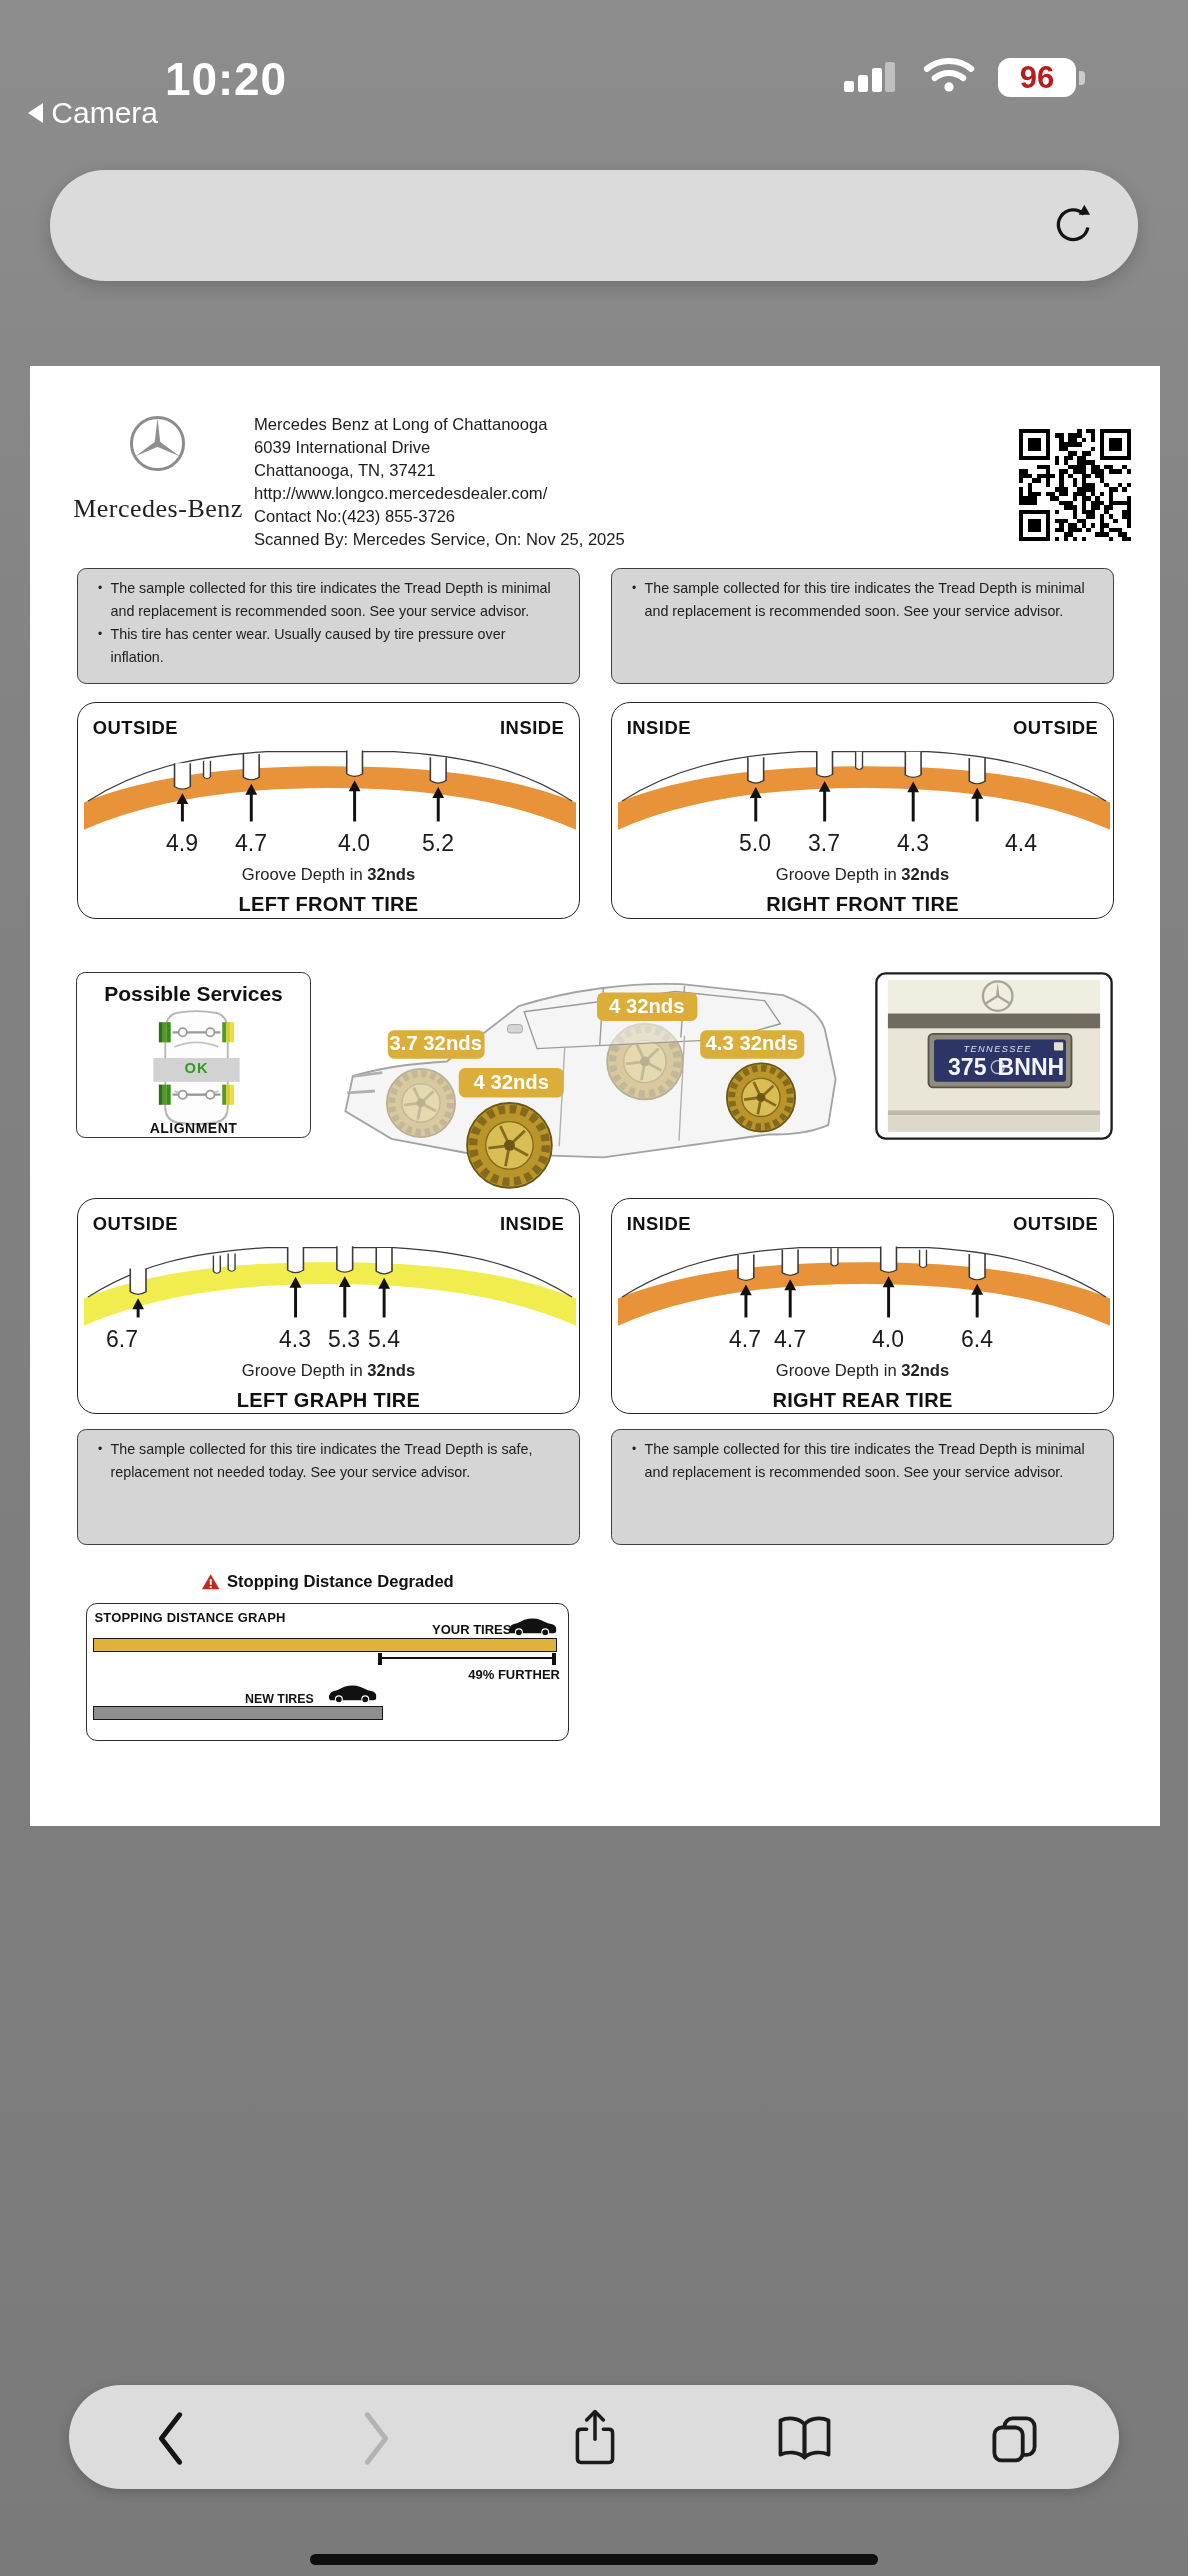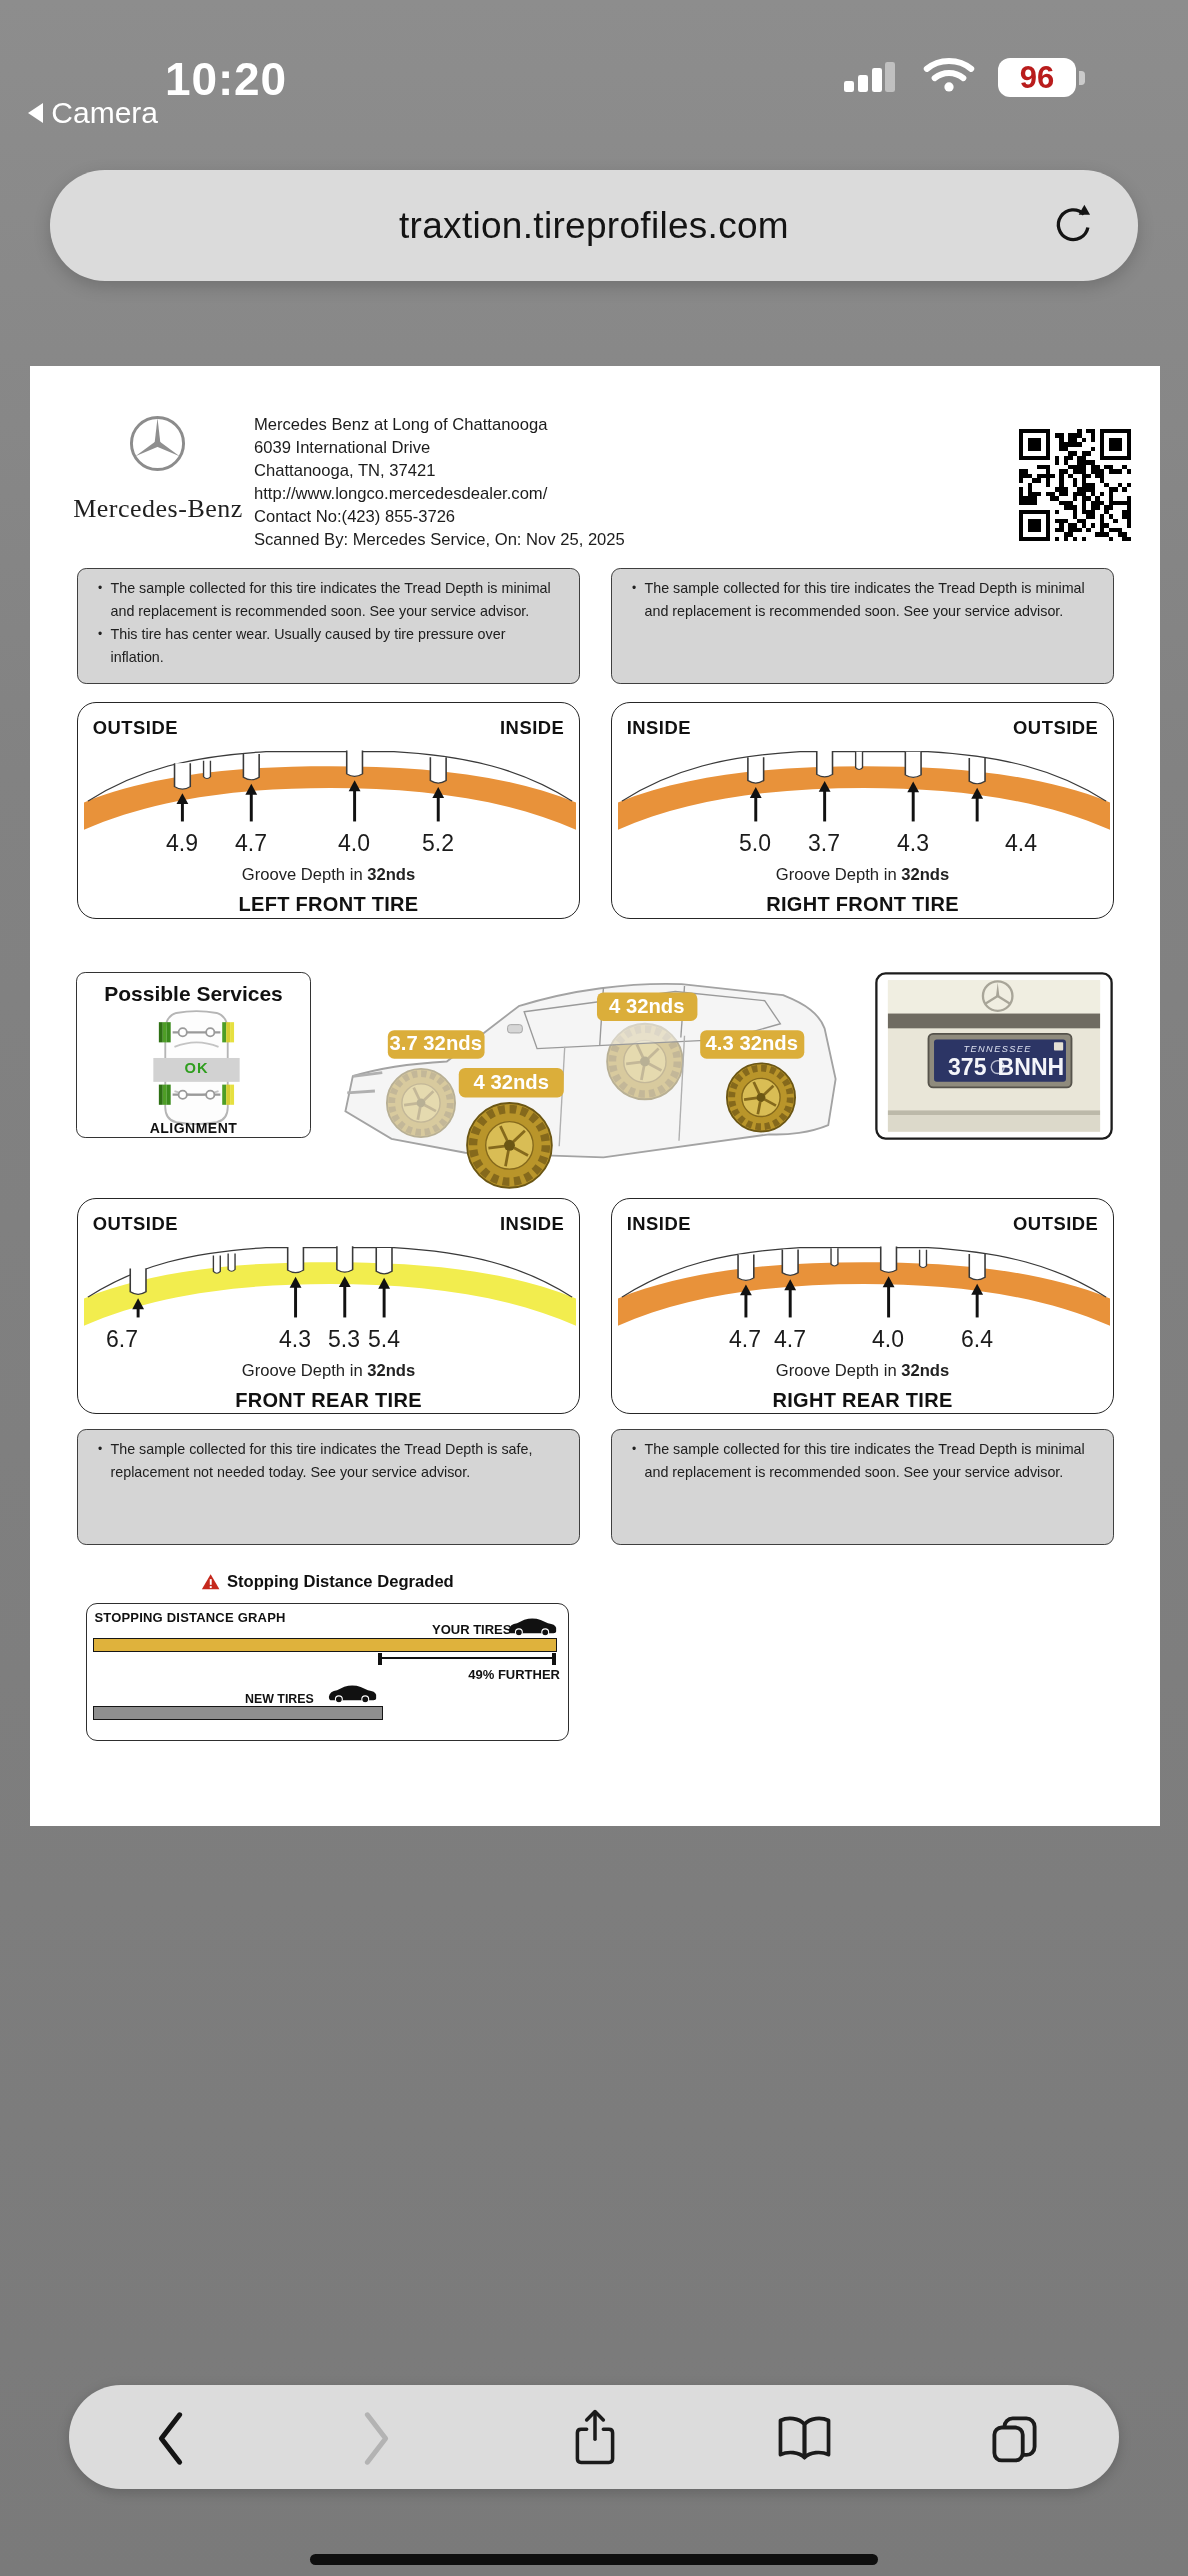--- a/index.html
+++ b/index.html
@@ -97,21 +97,20 @@
     <path d="M4,15 C17,3.5 39,3.5 52,15" fill="none" stroke="#fff" stroke-width="6.5" stroke-linecap="round"></path>
     <path d="M12.5,25 C21.5,17.5 34.5,17.5 43.5,25" fill="none" stroke="#fff" stroke-width="6.5" stroke-linecap="round"></path>
     <circle cx="28" cy="34.5" r="5" fill="#fff"></circle>
   </svg>
   <div class="abs batt">
     <span>96</span>
   </div>
   <div class="abs battnub"></div>
 
   <div class="abs urlbar">
-    <span class="urltxt">traxtion.tireprofiles.com</span>
     <svg class="reload" width="42" height="46" viewBox="0 0 48 52">
       <path d="M36.5,15 A17,17 0 1 0 41,30" fill="none" stroke="#141414" stroke-width="3.8"></path>
       <path d="M30.5,15.5 L43.5,15.5 L37,4 Z" fill="#141414"></path>
     </svg>
   </div>
 
   <div class="abs page"></div>
 
   <svg class="abs" style="left:128px;top:414px;" width="59" height="59" viewBox="0 0 60 60">
     <circle cx="30" cy="30" r="26.5" fill="none" stroke="#8c8c8c" stroke-width="3"></circle>
@@ -579,21 +578,21 @@
         <line x1="305" y1="70.43815487630975" x2="305" y2="112" stroke="#111" stroke-width="3"></line>
         <path d="M299,72.43815487630975 L305,57.43815487630975 L311,72.43815487630975 Z" fill="#111"></path>
       </svg>
     <div class="vals">
         <span style="left: 44px;">6.7</span>
         <span style="left: 217px;">4.3</span>
         <span style="left: 266px;">5.3</span>
         <span style="left: 306px;">5.4</span>
       </div>
     <div class="caption"><span>Groove Depth in</span><b>32nds</b></div>
-    <div class="tiretitle">FRONT REAR TIRE</div>
+    <div class="tiretitle">LEFT GRAPH TIRE</div>
   </div>
   <div class="tirebox" style="left:611px;top:1198px;height:216px;">
     <span class="edge l">INSIDE</span>
     <span class="edge r">OUTSIDE</span>
     <svg class="tread" viewBox="0 0 500 132" preserveAspectRatio="none">
         <path d="M-4,88 C70,46 160,36 250,36 C340,36 430,46 504,88 L504,126 C430,80 340,66 250,66 C160,66 70,80 -4,126 Z" fill="#E8923A"></path>
         <path d="M4,84 C55,40 110,22 185,16 L315,16 C390,22 445,40 496,84" fill="none" stroke="#3a3a3a" stroke-width="1.6"></path>
         <path d="M216.5,16.7254014508029 L216.5,38.7254014508029 Q220,43.7254014508029 223.5,38.7254014508029 L223.5,16.7254014508029" fill="#fff" stroke="#3a3a3a" stroke-width="1.4"></path>
         <path d="M306.5,18.90160580321161 L306.5,40.90160580321161 Q310,45.90160580321161 313.5,40.90160580321161 L313.5,18.90160580321161" fill="#fff" stroke="#3a3a3a" stroke-width="1.4"></path>
         <path d="M122,25.606423212846423 L122,57.60642321284642 Q130,64.60642321284642 138,57.60642321284642 L138,25.606423212846423" fill="#fff" stroke="#3a3a3a" stroke-width="1.6"></path>

